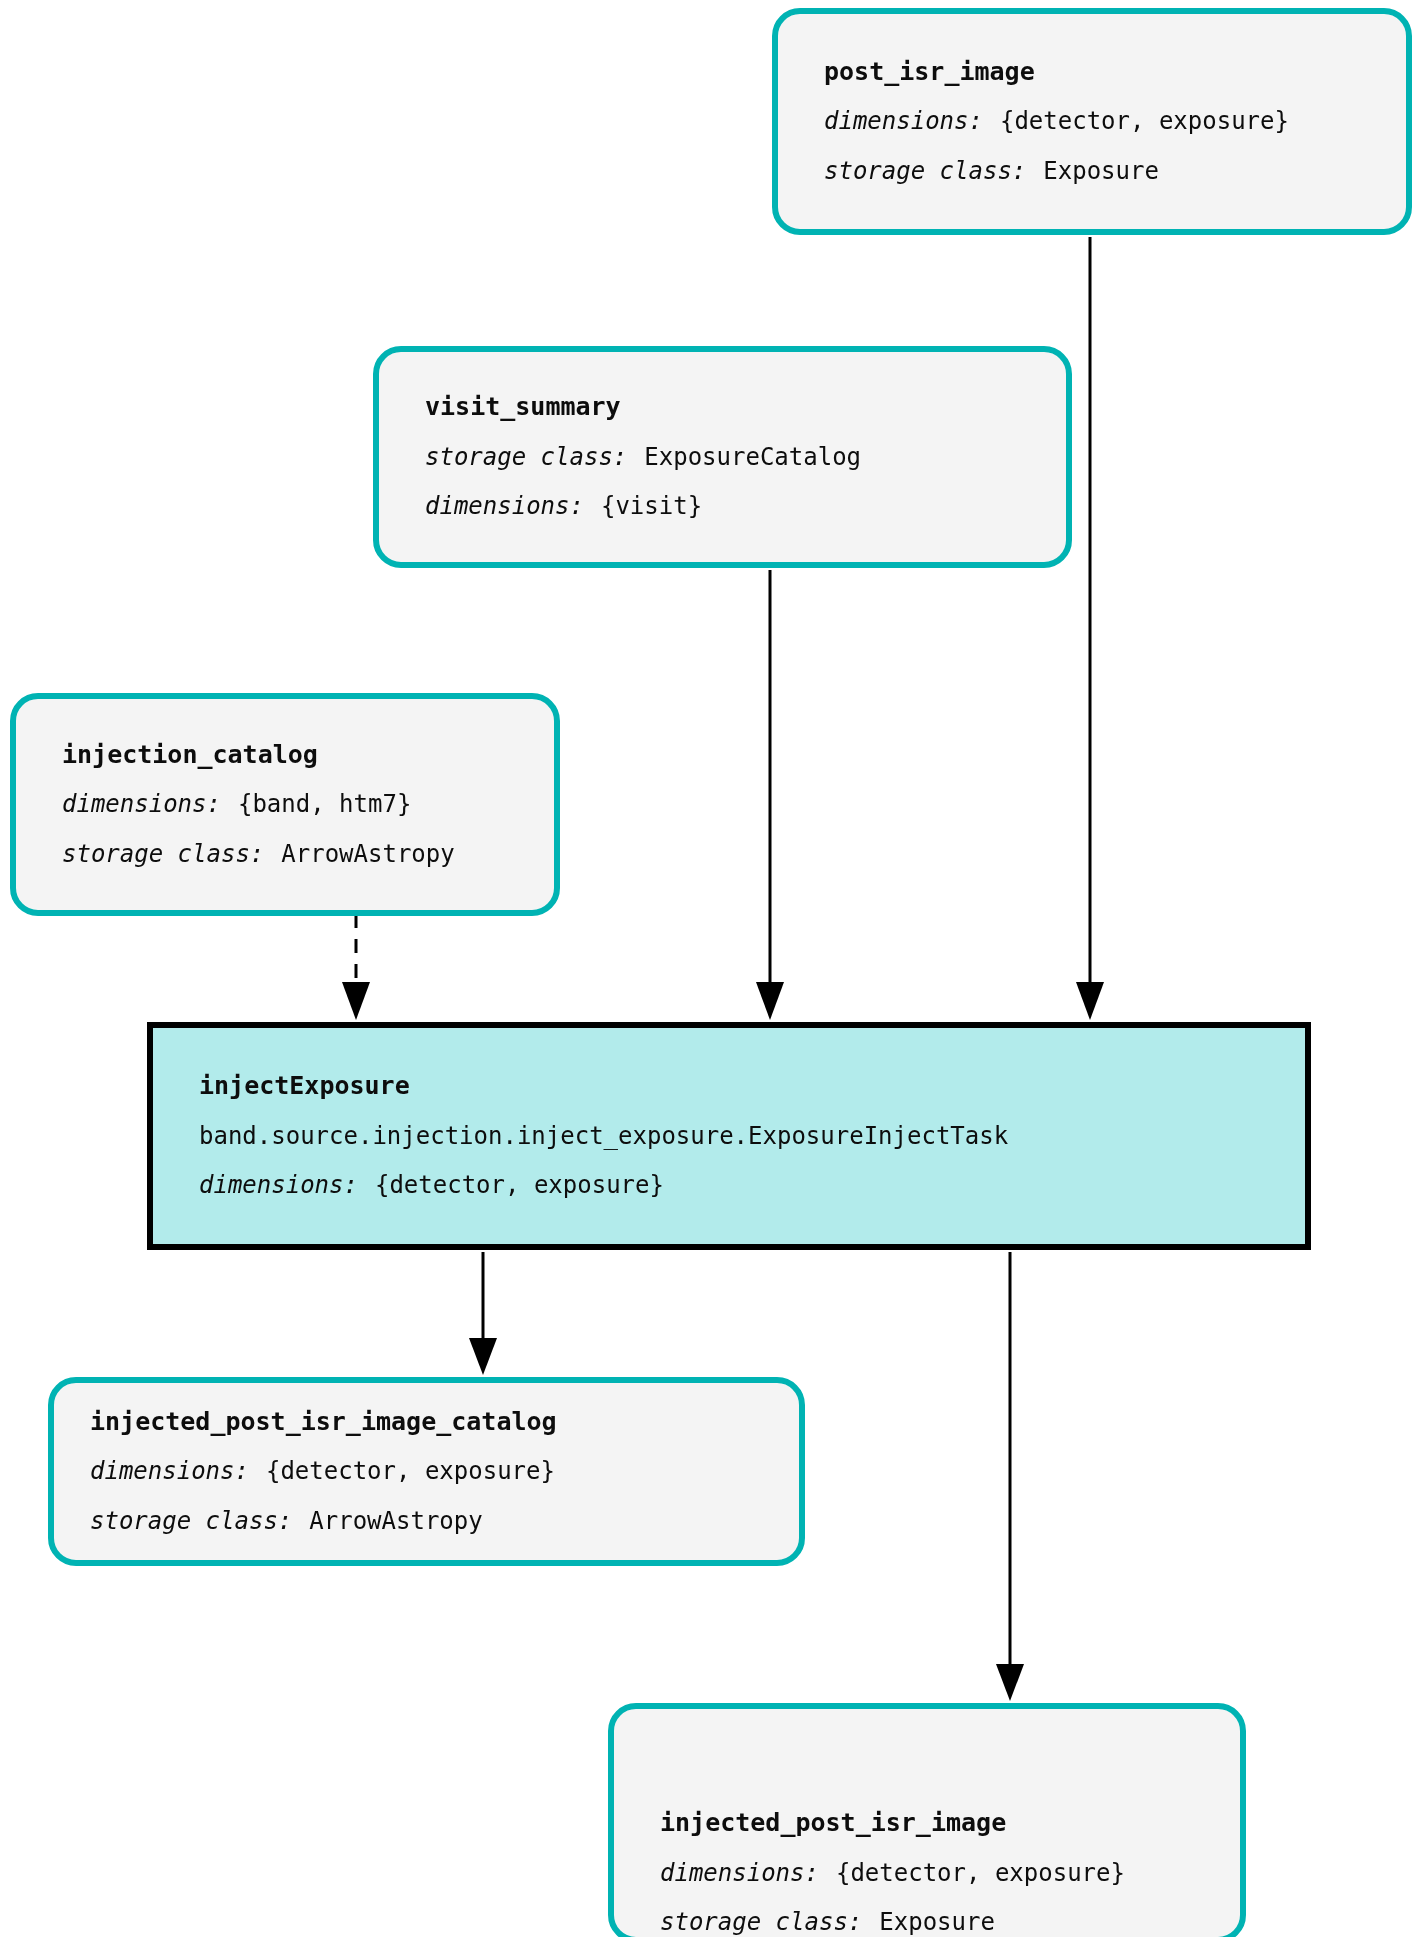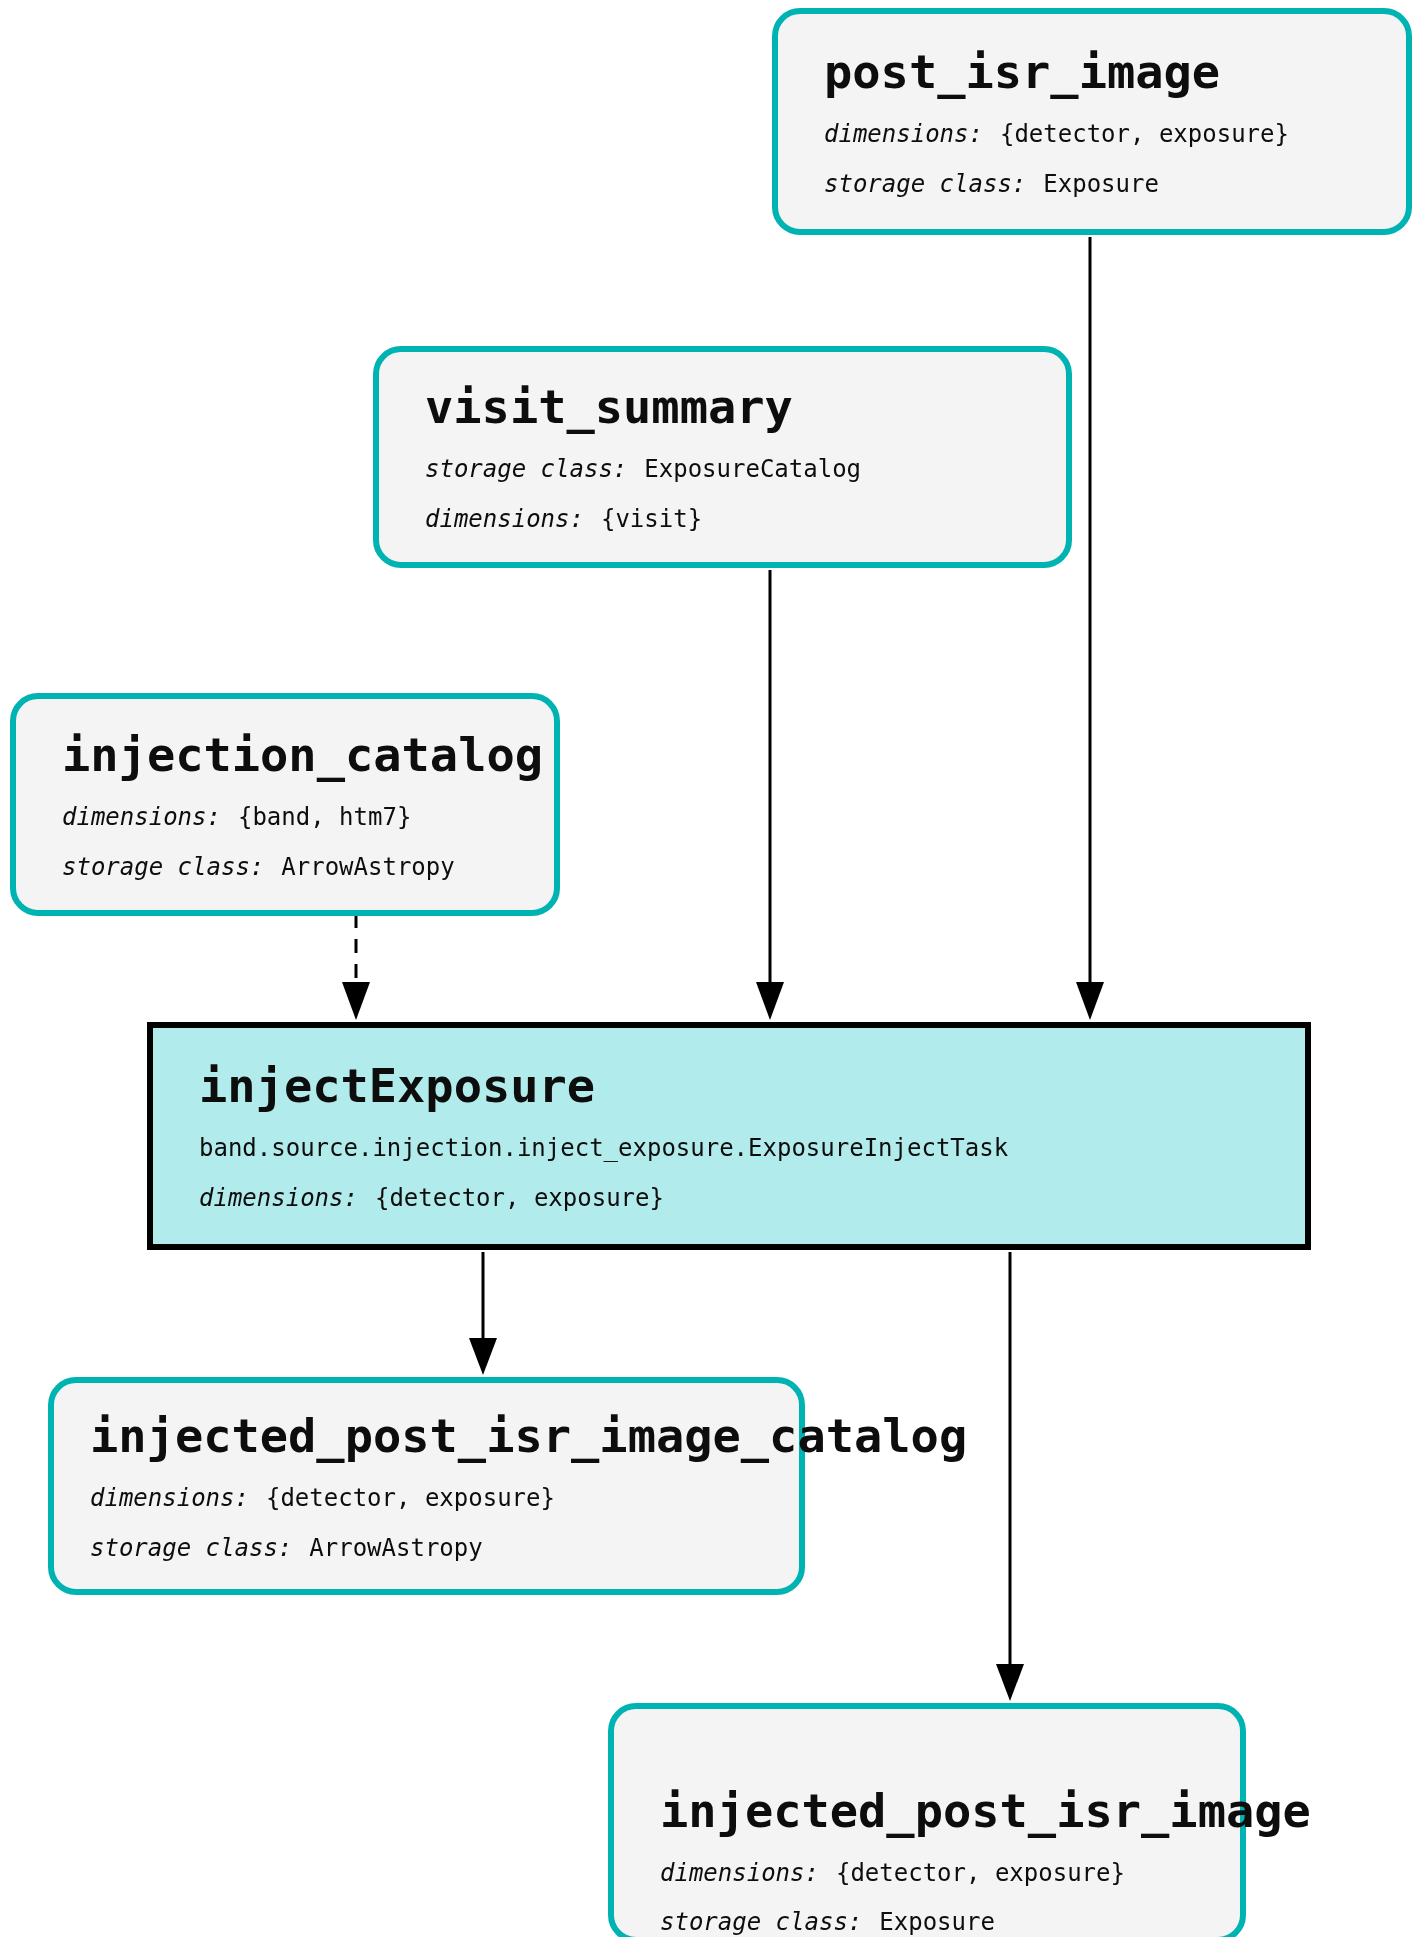--- a/index.html
+++ b/index.html
@@ -51,21 +51,21 @@
     background: var(--dataset-fill);
     border: 6px solid var(--dataset-border);
     border-radius: 28px;
   }
   .node.task {
     background: var(--task-fill);
     border: 6px solid var(--task-border);
     border-radius: 0;
   }
   .node .title {
-    font-size: 47px;
+    font-size: 25px;
     font-weight: bold;
     line-height: 1.15;
     white-space: nowrap;
   }
   .node .line {
     font-size: 24px;
     line-height: 1.15;
     white-space: nowrap;
   }
   .node .lbl {
@@ -132,21 +132,21 @@
   </div>
 
   <div class="node task" style="left:147px; top:1022px; width:1164px; height:228px;">
     <div class="title">injectExposure</div>
     <div class="line">band.source.injection.inject_exposure.ExposureInjectTask</div>
     <div class="line">
       <span class="lbl">dimensions:</span><span>{detector, exposure}</span>
     </div>
   </div>
 
-  <div class="node dataset" style="left:48px; top:1377px; width:757px; height:218px;padding-left:36px;">
+  <div class="node dataset" style="left:48px; top:1377px; width:757px; height:189px;padding-left:36px;">
     <div class="title">injected_post_isr_image_catalog</div>
     <div class="line">
       <span class="lbl">dimensions:</span><span>{detector, exposure}</span>
     </div>
     <div class="line">
       <span class="lbl">storage class:</span><span>ArrowAstropy</span>
     </div>
   </div>
 
   <div class="node dataset" style="left:608px; top:1703px; width:638px; height:240px;justify-content:flex-end;">

